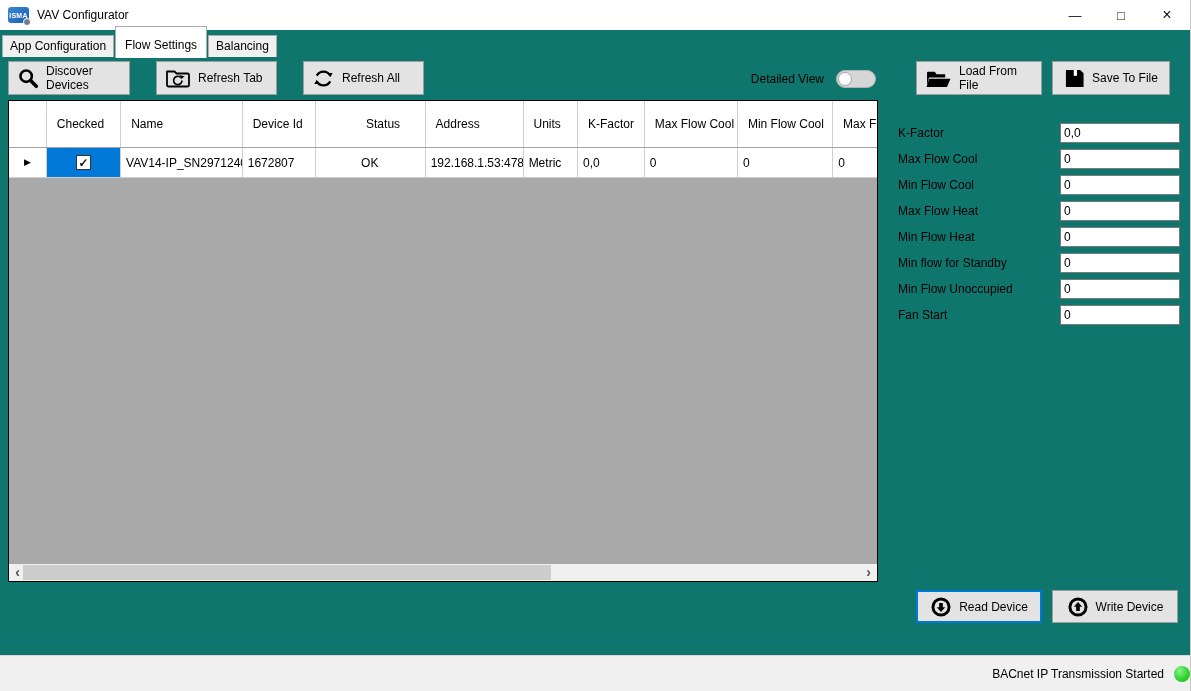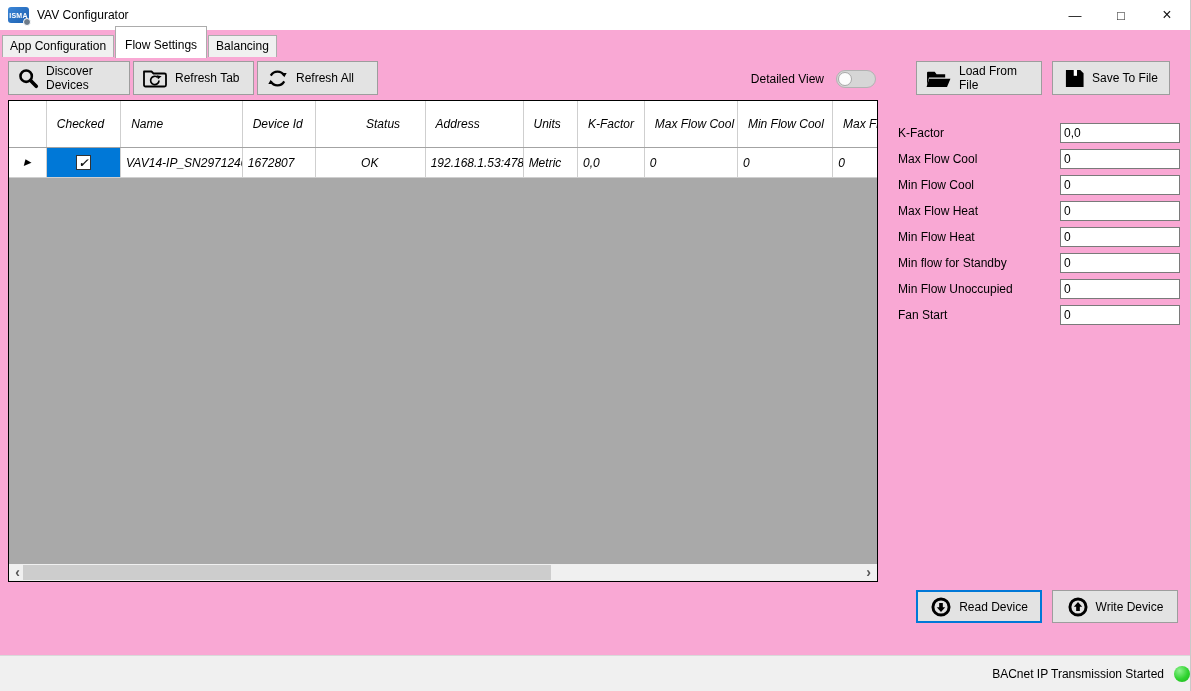--- a/index.html
+++ b/index.html
@@ -1,53 +1,53 @@
 <!DOCTYPE html>
 <html><head>
 <meta charset="utf-8">
 <style>
   * { margin:0; padding:0; box-sizing:border-box; }
   body { font-family:"Liberation Sans", sans-serif; background:#fff; }
-  #window { position:relative; width:1191px; height:691px; background:#f9a8d4; overflow:hidden; border-right:1px solid #c9c9c9; }
+  #window { position:relative; width:1191px; height:691px; background:#0f766e; overflow:hidden; border-right:1px solid #c9c9c9; }
 
   
   .titlebar { position:absolute; top:0; left:0; right:0; height:30px; background:#fff; display:flex; align-items:center; }
   .logo { width:21px; height:16px; margin-left:8px; background:linear-gradient(140deg,#3b86d8,#1c5fae); border-radius:3px; color:#fff; font-size:7px; font-weight:bold; display:flex; align-items:center; justify-content:center; letter-spacing:.2px; position:relative; }
   .logo::after { content:""; position:absolute; right:-2px; bottom:-3px; width:6px; height:6px; border-radius:50%; background:#6d7b8a; border:1px solid #fff; }
   .title-text { margin-left:8px; font-size:12px; color:#000; }
   .win-controls { margin-left:auto; display:flex; height:100%; }
   .win-btn { width:46px; display:flex; align-items:center; justify-content:center; font-size:13px; color:#111; cursor:default; }
   .win-btn.close { font-size:16px; }
 
   
   .tabstrip { position:absolute; top:31px; left:2px; height:26px; display:flex; align-items:flex-end; z-index:3; }
   .tab { background:#f0f0f0; border:1px solid #acacac; border-bottom:none; font-size:12px; padding:3px 7px 4px 7px; margin-right:1px; color:#000;text-align:center; }
   .tab.active { background:#fff; padding:11px 9px 6px 9px; position:relative; top:1px; z-index:4;margin-top:8px; }
 
   
   .btn { display:flex; align-items:center; background:#e3e3e3; border:1px solid #9d9d9d; font-size:12px; color:#000; padding:0 8px; gap:7px; cursor:default; }
-  .left-toolbar { position:absolute; top:61px; left:8px; display:flex; gap:3px; }
+  .left-toolbar { position:absolute; top:61px; left:8px; display:flex; gap:26px; }
   .left-toolbar .btn { height:34px; }
   #discover-btn { width:122px; }
   #refresh-tab-btn { width:121px; }
   #refresh-all-btn { width:121px; }
 
   .detailed-view { position:absolute; top:68px; left:690px; width:186px; height:22px; display:flex; align-items:center; justify-content:flex-end; gap:12px; font-size:12px; }
   .toggle { width:40px; height:18px; border-radius:10px; background:#d6d6d6; border:1px solid #b2b2b2; position:relative; flex:none; }
   .toggle .knob { position:absolute; left:1px; top:1px; width:14px; height:14px; border-radius:50%; background:#fcfcfc; border:1px solid #a8a8a8; }
 
   .file-btn { position:absolute; height:34px; justify-content:center; }
   #load-btn { left:916px; top:61px; width:126px; }
   #save-btn { left:1052px; top:61px; width:118px; }
 
   
   #grid { position:absolute; left:8px; top:100px; width:870px; height:482px; border:1px solid #000; background:#a9a9a9; display:flex; flex-direction:column; }
   .grid-header { display:flex; height:47px; background:#fff; border-bottom:1px solid #a3a3a3; flex:none; }
   .grid-row { display:flex; height:30px; background:#fff; border-bottom:1px solid #cfcfcf; flex:none; }
-  .cell { border-right:1px solid #cfcfcf; display:flex; align-items:center; padding-left:10px; font-size:12px; white-space:nowrap; overflow:hidden;font-style:italic; }
+  .cell { border-right:1px solid #cfcfcf; display:flex; align-items:center; padding-left:10px; font-size:12px; white-space:nowrap; overflow:hidden; }
   .grid-row .cell { padding-left:5px; }
   .c0{width:40px;} .c1{width:78px;} .c2{width:128px;} .c3{width:77px;} .c4{width:73px;margin-left:40px;}
   .c5{width:103px;} .c6{width:57px;} .c7{width:70px;} .c8{width:98px;} .c9{width:100px;} .c10{width:46px; border-right:none;}
   .cell.sel { background:#0078d7; justify-content:center; padding-left:0; }
   .cell.rowhdr { justify-content:center; padding-left:0; }
   .row-pointer { font-size:9px; color:#000; line-height:1; }
   .checkbox { width:15px; height:15px; background:#fff; border:1px solid #333; display:flex; align-items:center; justify-content:center; font-size:12px; font-weight:bold; color:#111; line-height:1; }
   .grid-fill { flex:1; }
   .grid-scrollbar { height:17px; background:#f0f0f0; flex:none; position:relative; display:flex; align-items:center; justify-content:space-between; }
   .sb-arrow { width:17px; text-align:center; color:#555; font-size:14px; line-height:17px; font-weight:bold; }

